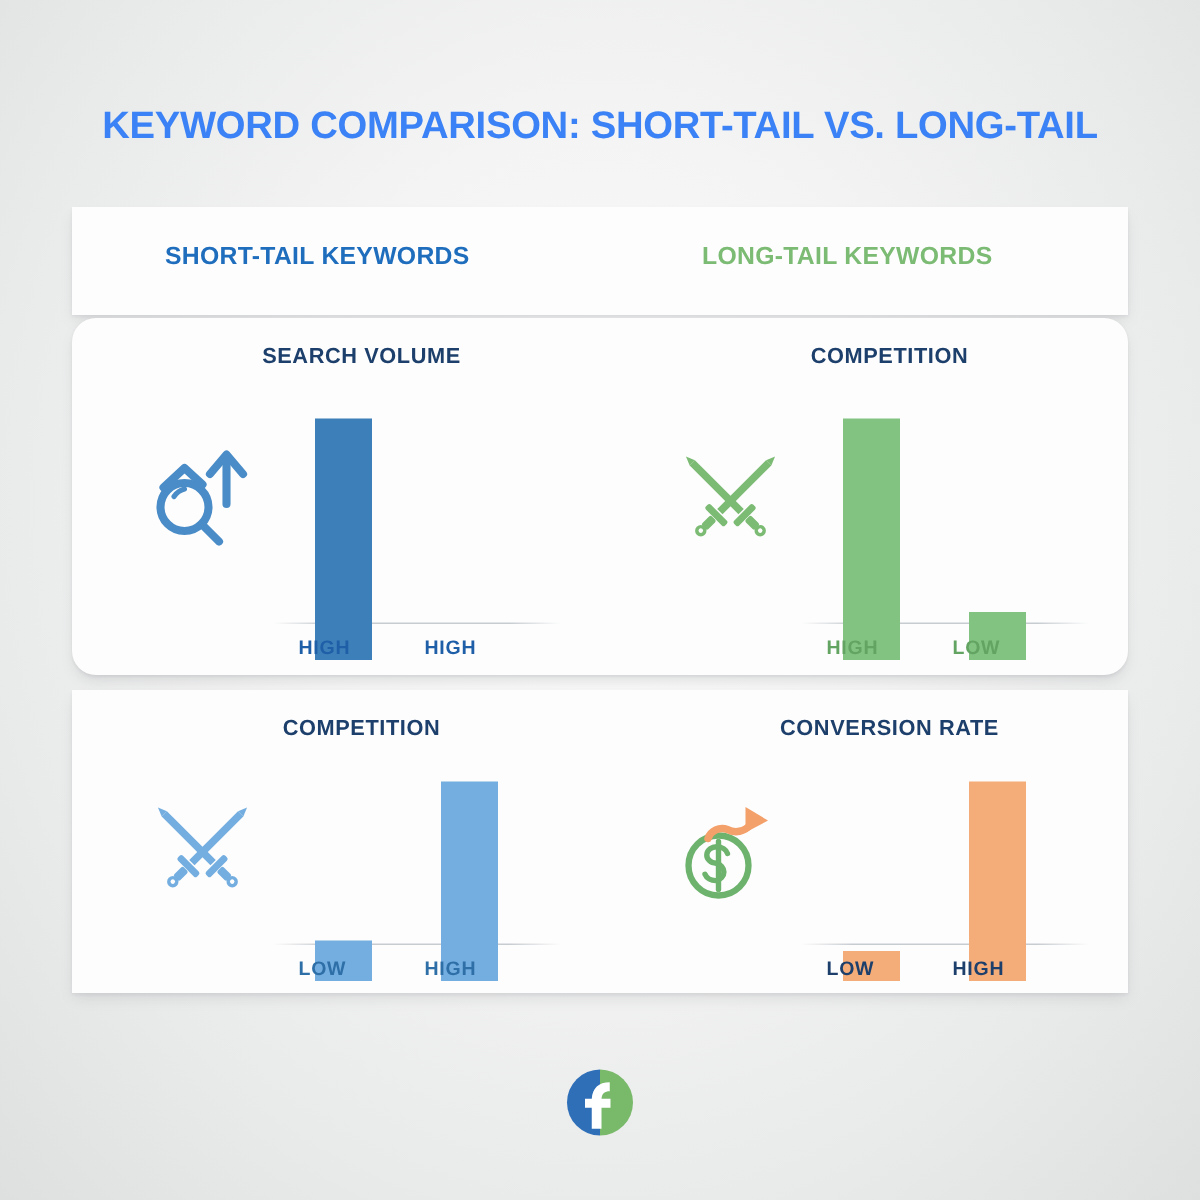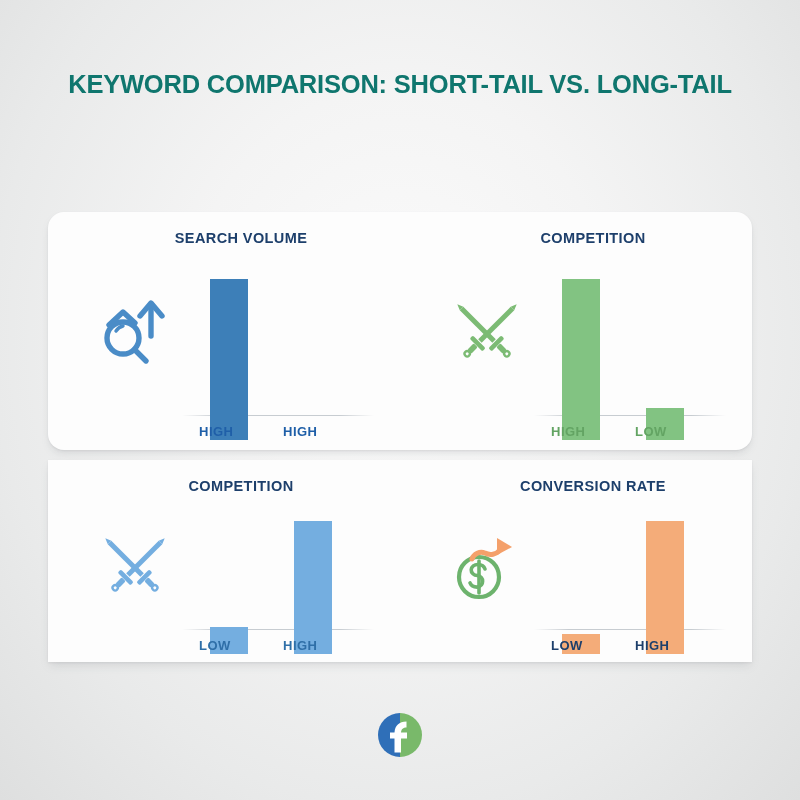--- a/index.html
+++ b/index.html
@@ -22,21 +22,21 @@
   
   #title {
     position: absolute;
     left: 0;
     top: 70px;
     width: 800px;
     text-align: center;
     font-size: 25.5px;
     font-weight: bold;
     letter-spacing: -0.2px;
-    color: #0f766e;
+    color: #3b82f6;
     text-transform: uppercase;
     white-space: nowrap;
   }
 
   
   .card {
     position: absolute;
     left: 48px;
     width: 704px;
     background: #fdfdfd;
@@ -163,20 +163,24 @@
     font-family: "DejaVu Sans", sans-serif;
   }
 </style>
 </head>
 <body>
 
 <div id="stage">
 
   <div id="title">Keyword Comparison: Short-Tail vs. Long-Tail</div>
 
+  <div class="card" id="card-header">
+    <div class="hdr-label" id="hdr-short">Short-tail Keywords</div>
+    <div class="hdr-label" id="hdr-long">Long-tail Keywords</div>
+  </div>
 
   <div class="card" id="card-row1">
 
     <div class="panel panel-left theme-navyblue">
       <div class="panel-title shift">Search Volume</div>
 
       <div class="icon-slot">
         <svg viewBox="0 0 78 84">
           <g fill="none" stroke="#4a8cc7" stroke-width="5.4" stroke-linecap="round" stroke-linejoin="round">
             <circle cx="27" cy="50" r="16"></circle>

